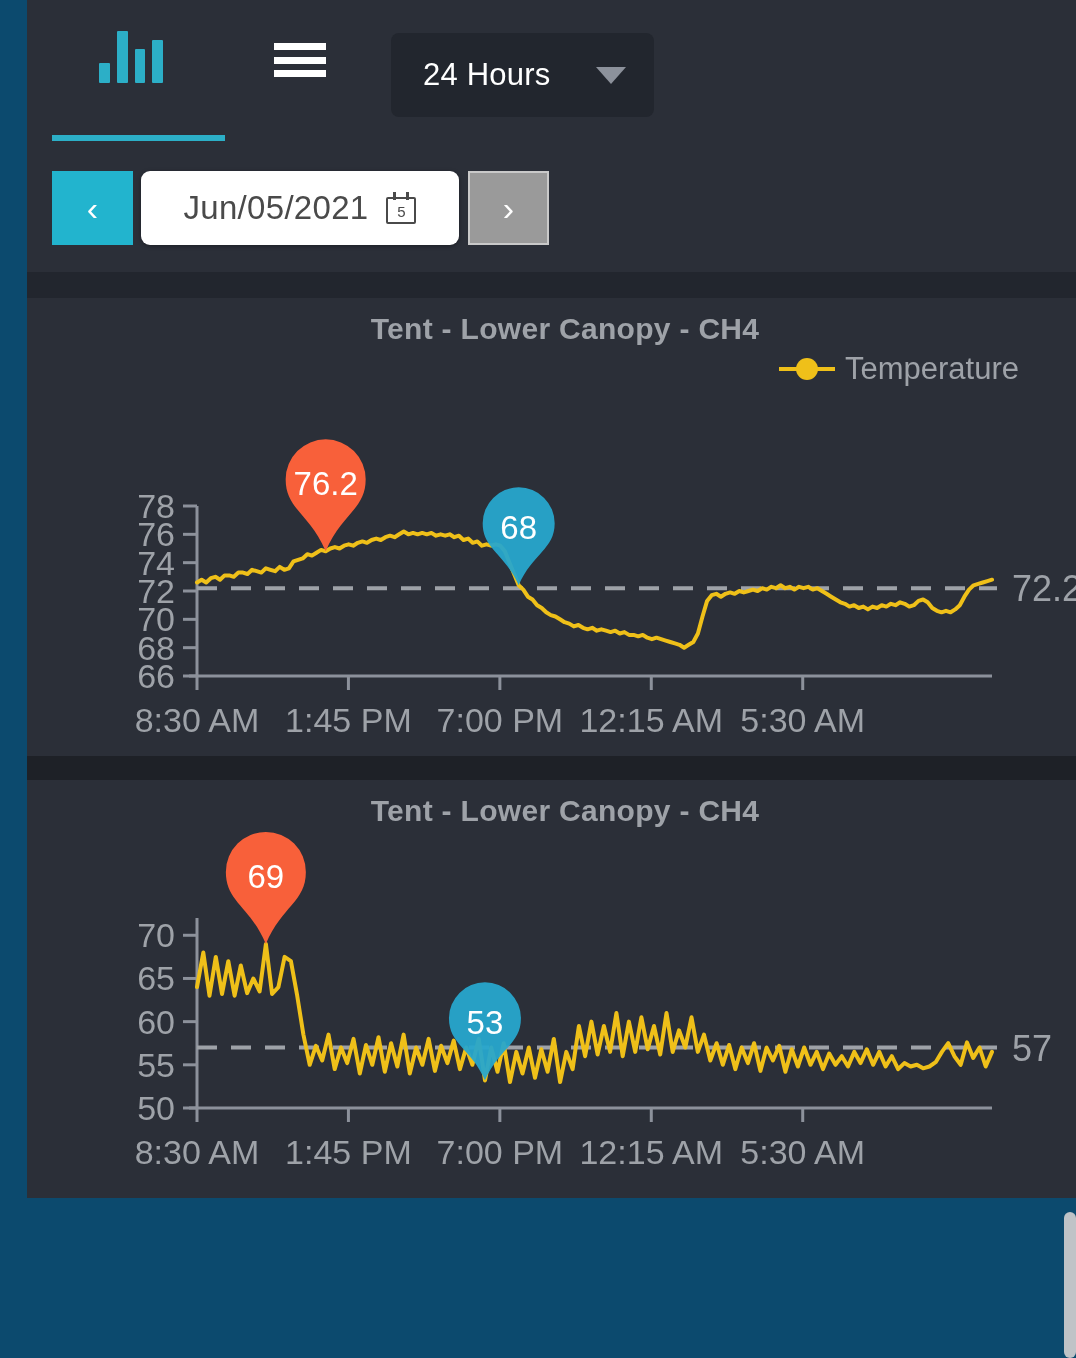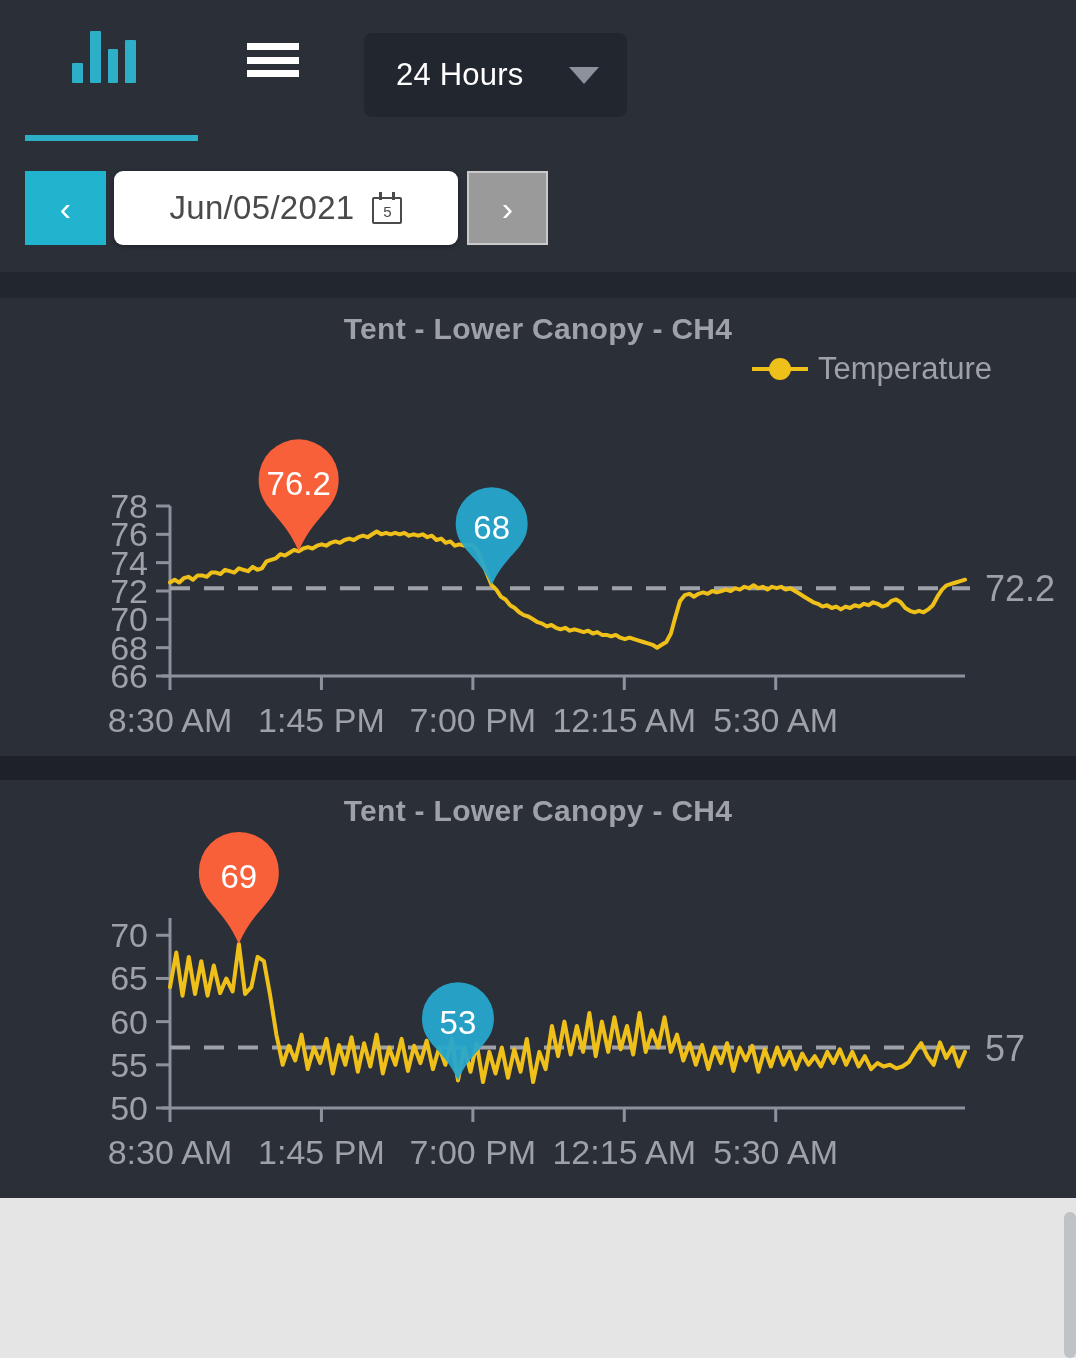--- a/index.html
+++ b/index.html
@@ -2,21 +2,21 @@
 <html><head>
 <meta charset="utf-8">
 <style>
   * { box-sizing: border-box; margin: 0; padding: 0; }
   html, body {
     width: 1076px; height: 1358px;
     background: #2B2F38;
     font-family: "Liberation Sans", sans-serif;
     overflow: hidden;
   }
-  .app { width: 1076px; height: 1358px; position: relative; background: #e5e5e5; }
+  .app { width: 1076px; height: 1358px; position: relative; background: #0c4a6e; padding-left: 27px; }
 
   
   .header {
     height: 272px; background: #2B2F38; position: relative;
   }
   .topbar {
     display: flex; align-items: flex-start; height: 130px; position: relative;
   }
   .logo {
     position: absolute; left: 72px; top: 31px;
@@ -61,21 +61,21 @@
     display: flex; align-items: stretch; height: 74px;
   }
   .nav-btn {
     width: 81px; display: flex; align-items: center; justify-content: center;
     font-size: 34px; color: #FFFFFF; cursor: pointer; user-select: none;
     font-family: "Liberation Sans", sans-serif;
   }
   .nav-prev { background: #22B4CE; }
   .nav-next { background: #9A9A9A; margin-left: 9px; border: 2px solid #C9C9C9; }
   .date-field {
-    width: 344px; margin-left: 8px;
+    width: 318px; margin-left: 8px;
     background: #FFFFFF; border-radius: 9px;
     display: flex; align-items: center; justify-content: center; gap: 18px;
     box-shadow: 0 1px 4px rgba(0,0,0,.35);
     cursor: pointer;
   }
   .date-text { color: #4A4A4A; font-size: 33px; letter-spacing: .3px; }
   .cal-icon { position: relative; width: 30px; height: 32px; }
   .cal-icon .body {
     position: absolute; left: 0; top: 5px; width: 30px; height: 27px;
     border: 2.5px solid #4A4A4A; border-radius: 2px;

